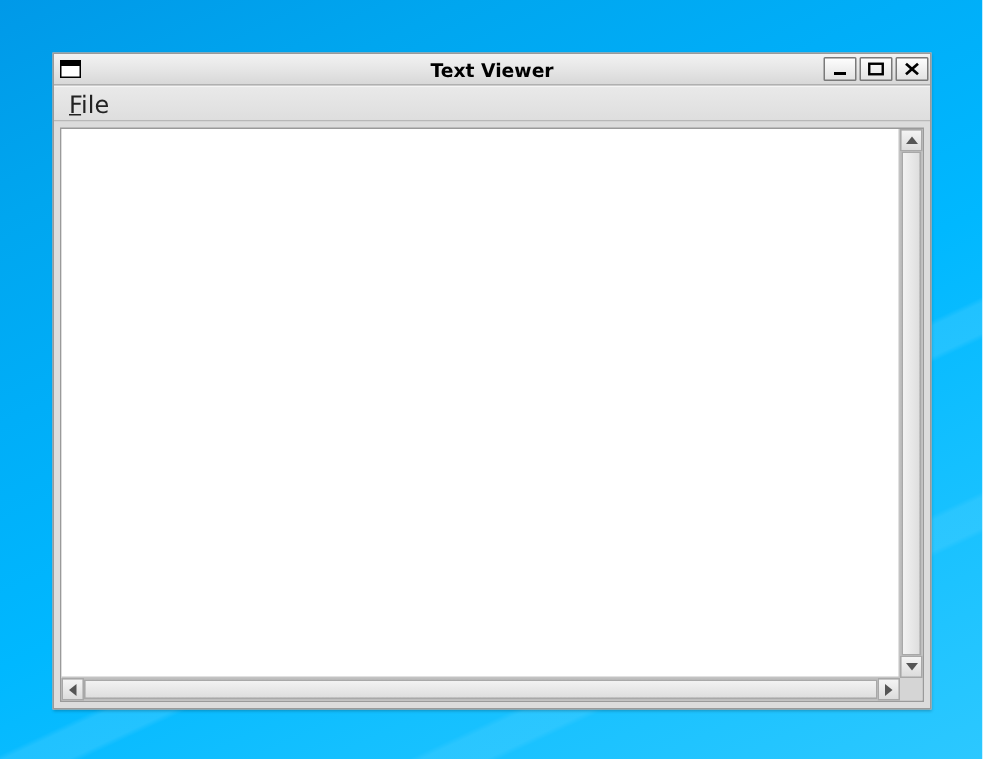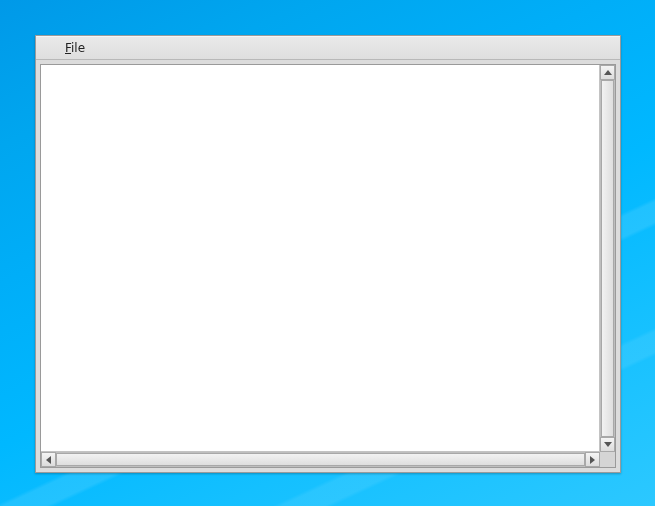--- a/index.html
+++ b/index.html
@@ -110,22 +110,22 @@
     z-index: 2;
   }
 
   .menubar {
     height: 22px;
     background: linear-gradient(to bottom, #e9e9e9, #dedede);
     border-top: 1px solid #f5f5f5;
     border-bottom: 1px solid #b8b8b8;
     display: flex;
     align-items: center;
-    padding: 0 23px;
-    font-size: 12px;
+    padding: 0 4px;
+    font-size: 16px;
   }
   .menu-item {
     padding: 2px 6px;
     cursor: pointer;
     color: #222;
   }
   .menu-item .mn-accel { text-decoration: underline; }
 
   .client {
     flex: 1 1 auto;
@@ -223,20 +223,49 @@
   .arrow.left  { border-top:4px solid transparent;  border-bottom:4px solid transparent; border-right:5px solid #555; }
   .arrow.right { border-top:4px solid transparent;  border-bottom:4px solid transparent; border-left:5px solid #555; }
 </style>
 </head>
 <body>
 
 <div class="desktop">
 
   <div class="window">
 
+    <div class="titlebar">
+      <div class="left">
+        <div class="sysicon">
+          <svg width="14" height="12" viewBox="0 0 14 12">
+            <rect x="0.5" y="0.5" width="13" height="11" fill="#ffffff" stroke="#000" stroke-width="1"></rect>
+            <rect x="0.5" y="0.5" width="13" height="3.5" fill="#000"></rect>
+          </svg>
+        </div>
+      </div>
+      <div class="title">Text Viewer</div>
+      <div class="right">
+        <div class="winbtn">
+          <svg width="12" height="10" viewBox="0 0 12 10">
+            <rect x="2" y="7" width="8" height="2" fill="#000"></rect>
+          </svg>
+        </div>
+        <div class="winbtn">
+          <svg width="12" height="10" viewBox="0 0 12 10">
+            <rect x="1.5" y="1.5" width="9" height="7" fill="none" stroke="#000" stroke-width="1.6"></rect>
+          </svg>
+        </div>
+        <div class="winbtn">
+          <svg width="12" height="10" viewBox="0 0 12 10">
+            <line x1="2" y1="1.5" x2="10" y2="8.5" stroke="#000" stroke-width="1.8"></line>
+            <line x1="10" y1="1.5" x2="2" y2="8.5" stroke="#000" stroke-width="1.8"></line>
+          </svg>
+        </div>
+      </div>
+    </div>
 
     <div class="menubar">
       <div class="menu-item">
         <span class="mn-accel">F</span><span>ile</span>
       </div>
     </div>
 
     <div class="client">
       <div class="viewer-wrap">
         <div class="text-area"></div>

